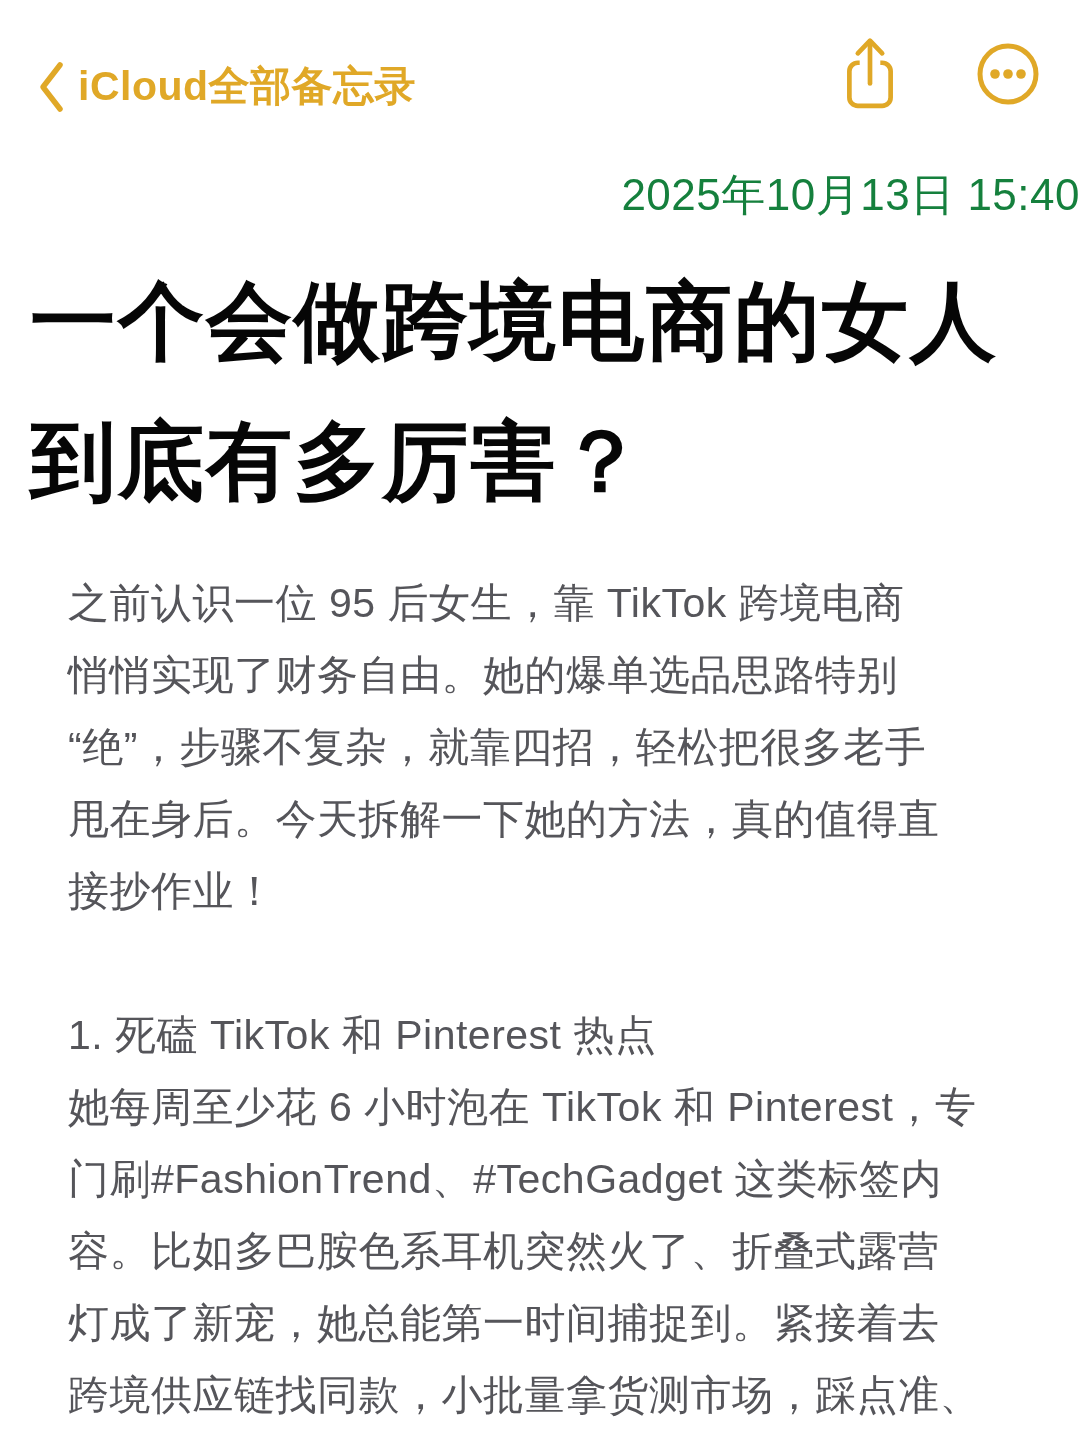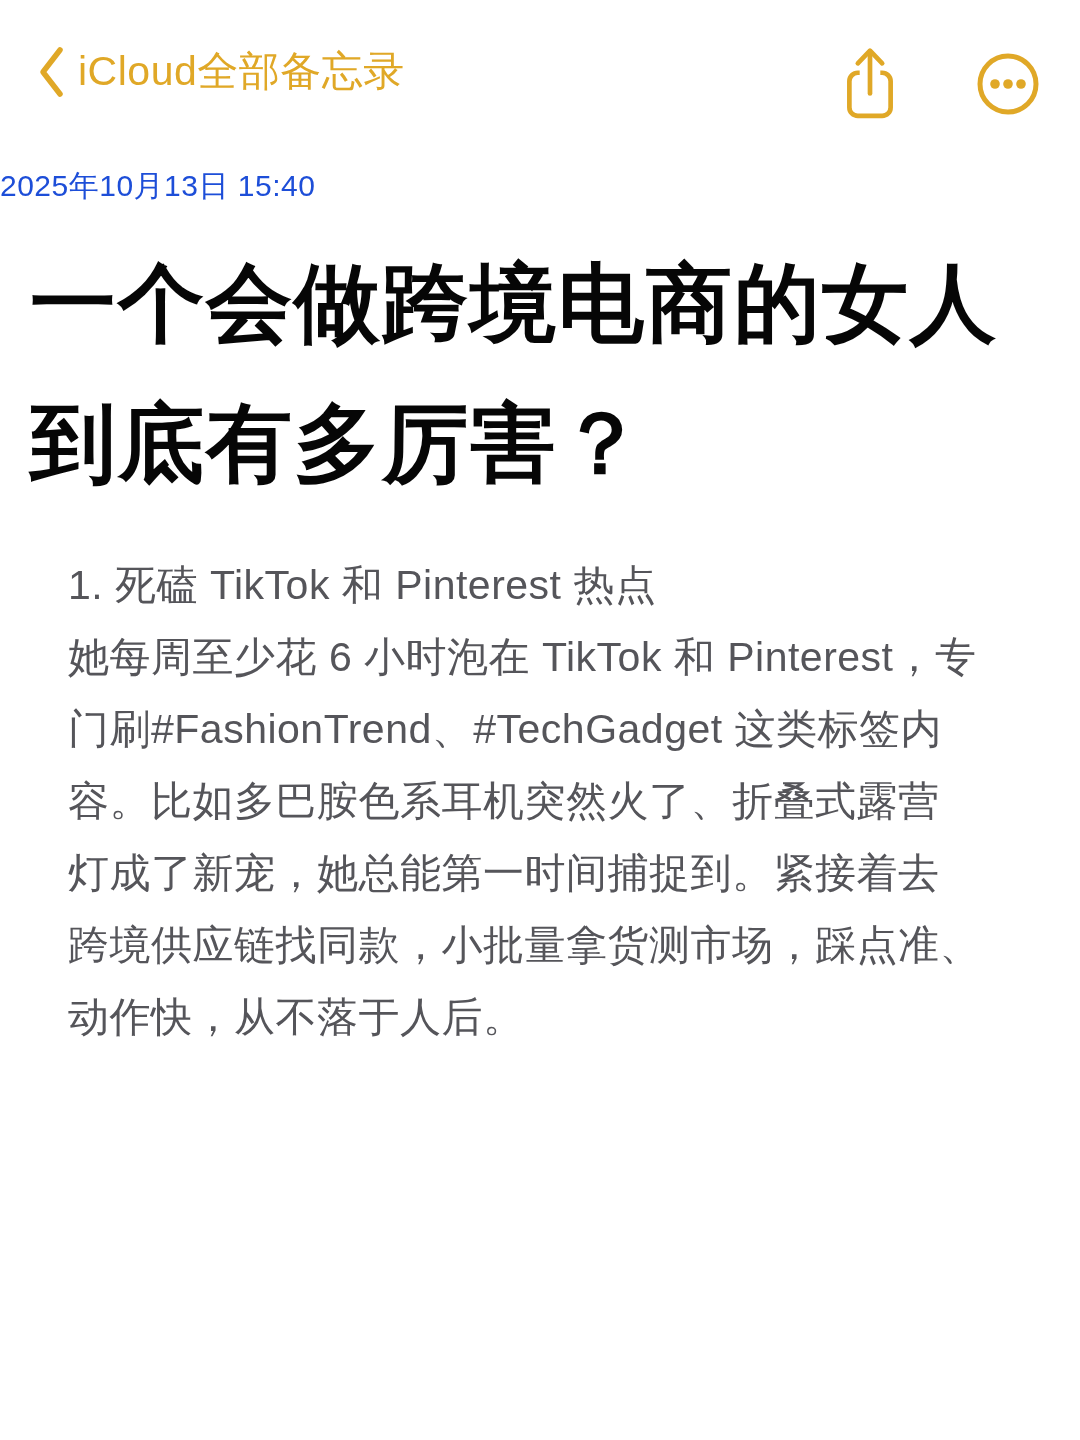--- a/index.html
+++ b/index.html
@@ -7,24 +7,25 @@
     width: 1080px;
     height: 1440px;
     background: #ffffff;
     overflow: hidden;
     font-family: "Liberation Sans", "DejaVu Sans", sans-serif;
   }
 
   
   .nav-bar {
     display: flex;
-    align-items: flex-start;
+    align-items: flex-end;
     justify-content: space-between;
     padding: 44px 40px 0 38px;
     height: 70px;
+    font-weight: bold;
   }
   .back-button {
     display: flex;
     align-items: center;
     gap: 14px;
     color: #E0A827;
     cursor: pointer;
   }
   .back-button .chevron { width: 26px; height: 52px; display: block; }
   .back-label {
@@ -33,23 +34,23 @@
     letter-spacing: 0.5px;
     white-space: nowrap;
   }
   .nav-actions { display: flex; align-items: center; gap: 76px; }
   .icon-btn { display: block; cursor: pointer; background: none; border: none; padding: 0; }
   .icon-btn svg { display: block; }
 
   
   .note-date {
     margin-top: 52px;
-    text-align: left;
-    font-size: 30px;
-    color: #1d4ed8;
+    text-align: right;
+    font-size: 44px;
+    color: #15803d;
     letter-spacing: 0.5px;
   }
   .note-title {
     margin: 26px 30px 0 30px;
     text-align: left;
     font-size: 86px;
     line-height: 140px;
     font-weight: 700;
     color: #060606;
     letter-spacing: 2px;
@@ -104,20 +105,25 @@
     </button>
   </div>
 </div>
 
 <div class="note-date">2025年10月13日 15:40</div>
 
 <h1 class="note-title">一个会做跨境电商的女人
 到底有多厉害？</h1>
 
 <div class="note-body">
+  <p class="note-paragraph">之前认识一位 95 后女生，靠 TikTok 跨境电商
+悄悄实现了财务自由。她的爆单选品思路特别
+“绝”，步骤不复杂，就靠四招，轻松把很多老手
+甩在身后。今天拆解一下她的方法，真的值得直
+接抄作业！</p>
   <p class="note-paragraph">1. 死磕 TikTok 和 Pinterest 热点
 她每周至少花 6 小时泡在 TikTok 和 Pinterest，专
 门刷#FashionTrend、#TechGadget 这类标签内
 容。比如多巴胺色系耳机突然火了、折叠式露营
 灯成了新宠，她总能第一时间捕捉到。紧接着去
 跨境供应链找同款，小批量拿货测市场，踩点准、
 动作快，从不落于人后。</p>
 </div>
 
 </body></html>

